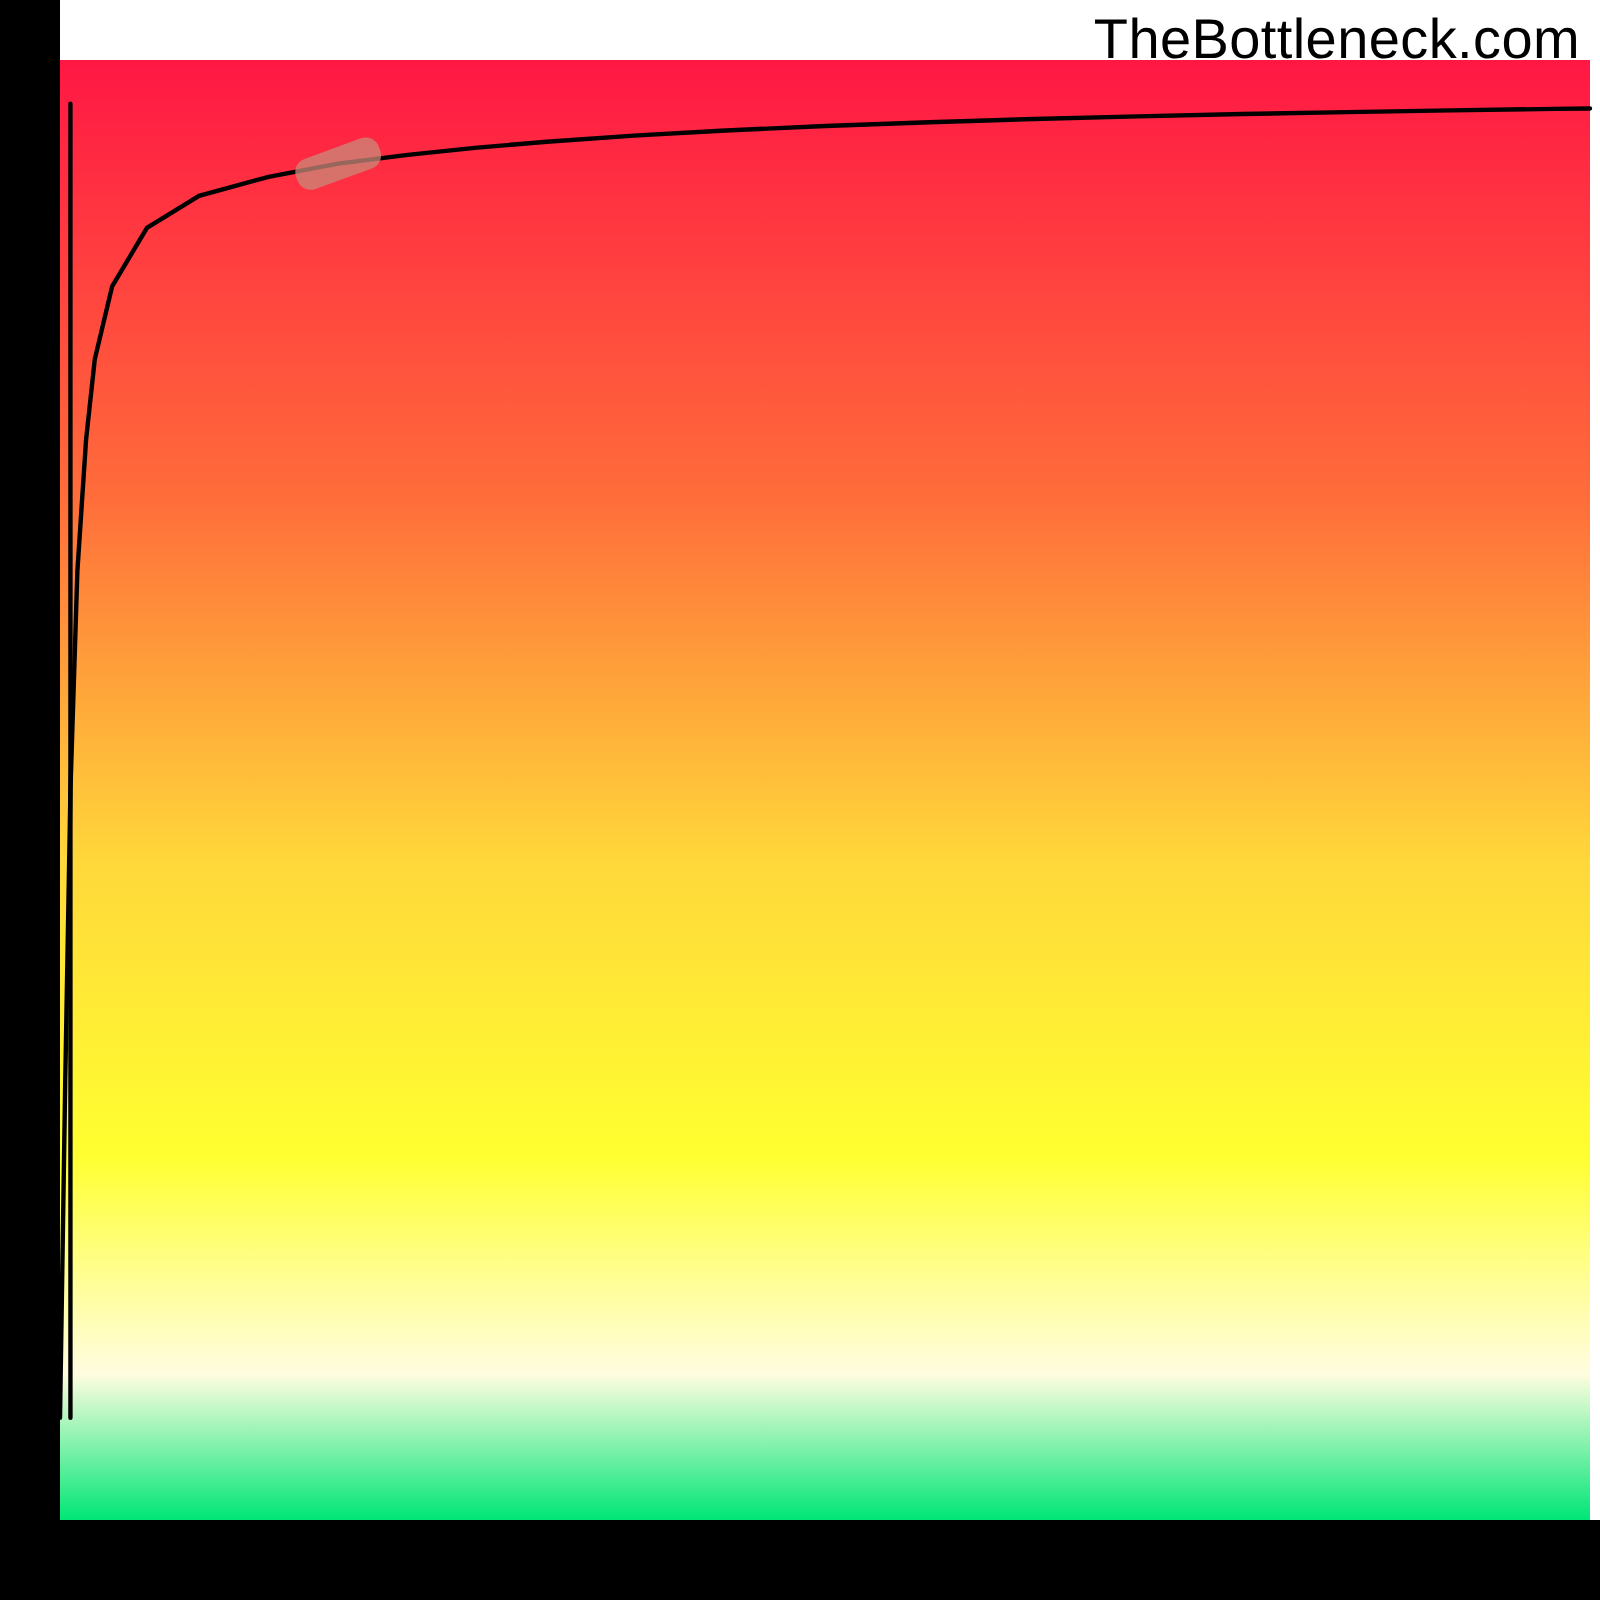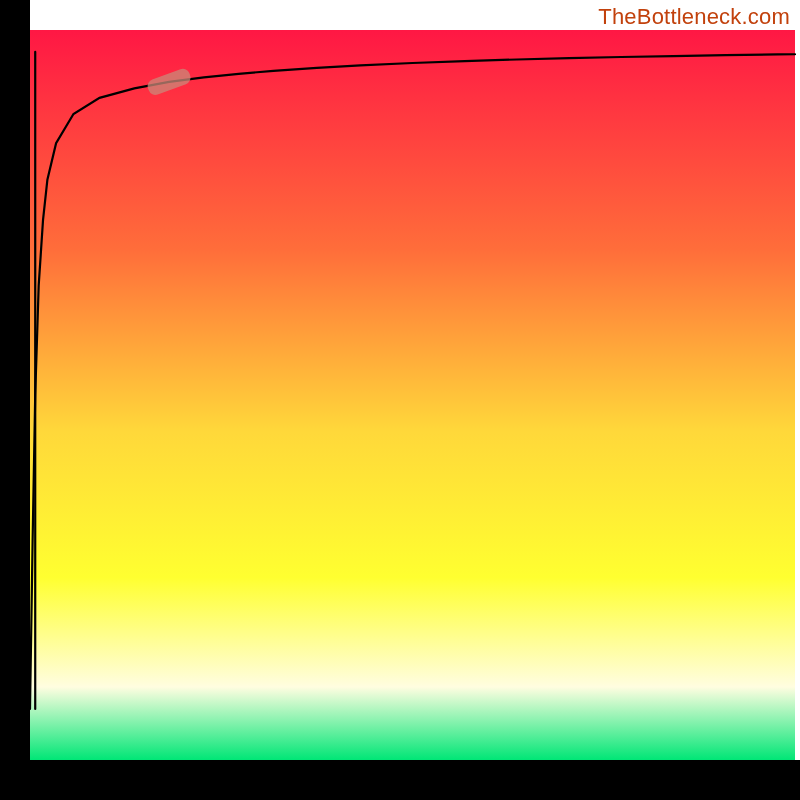--- a/index.html
+++ b/index.html
@@ -13,22 +13,22 @@
   }
   .chart-container {
     position: relative;
     width: 800px;
     height: 800px;
   }
   .watermark {
     position: absolute;
     top: 4px;
     right: 10px;
-    color: #c2410c;
-    font-size: 22px;
+    color: #000000;
+    font-size: 28px;
     letter-spacing: 0.2px;
     z-index: 10;
   }
   svg {
     position: absolute;
     top: 0;
     left: 0;
   }
 </style>
 </head>

